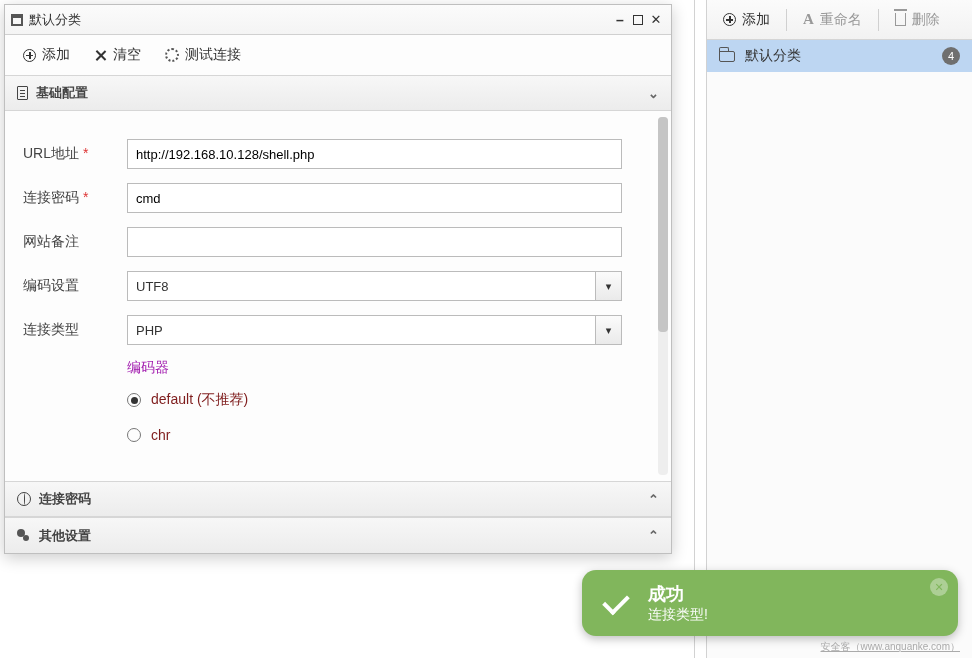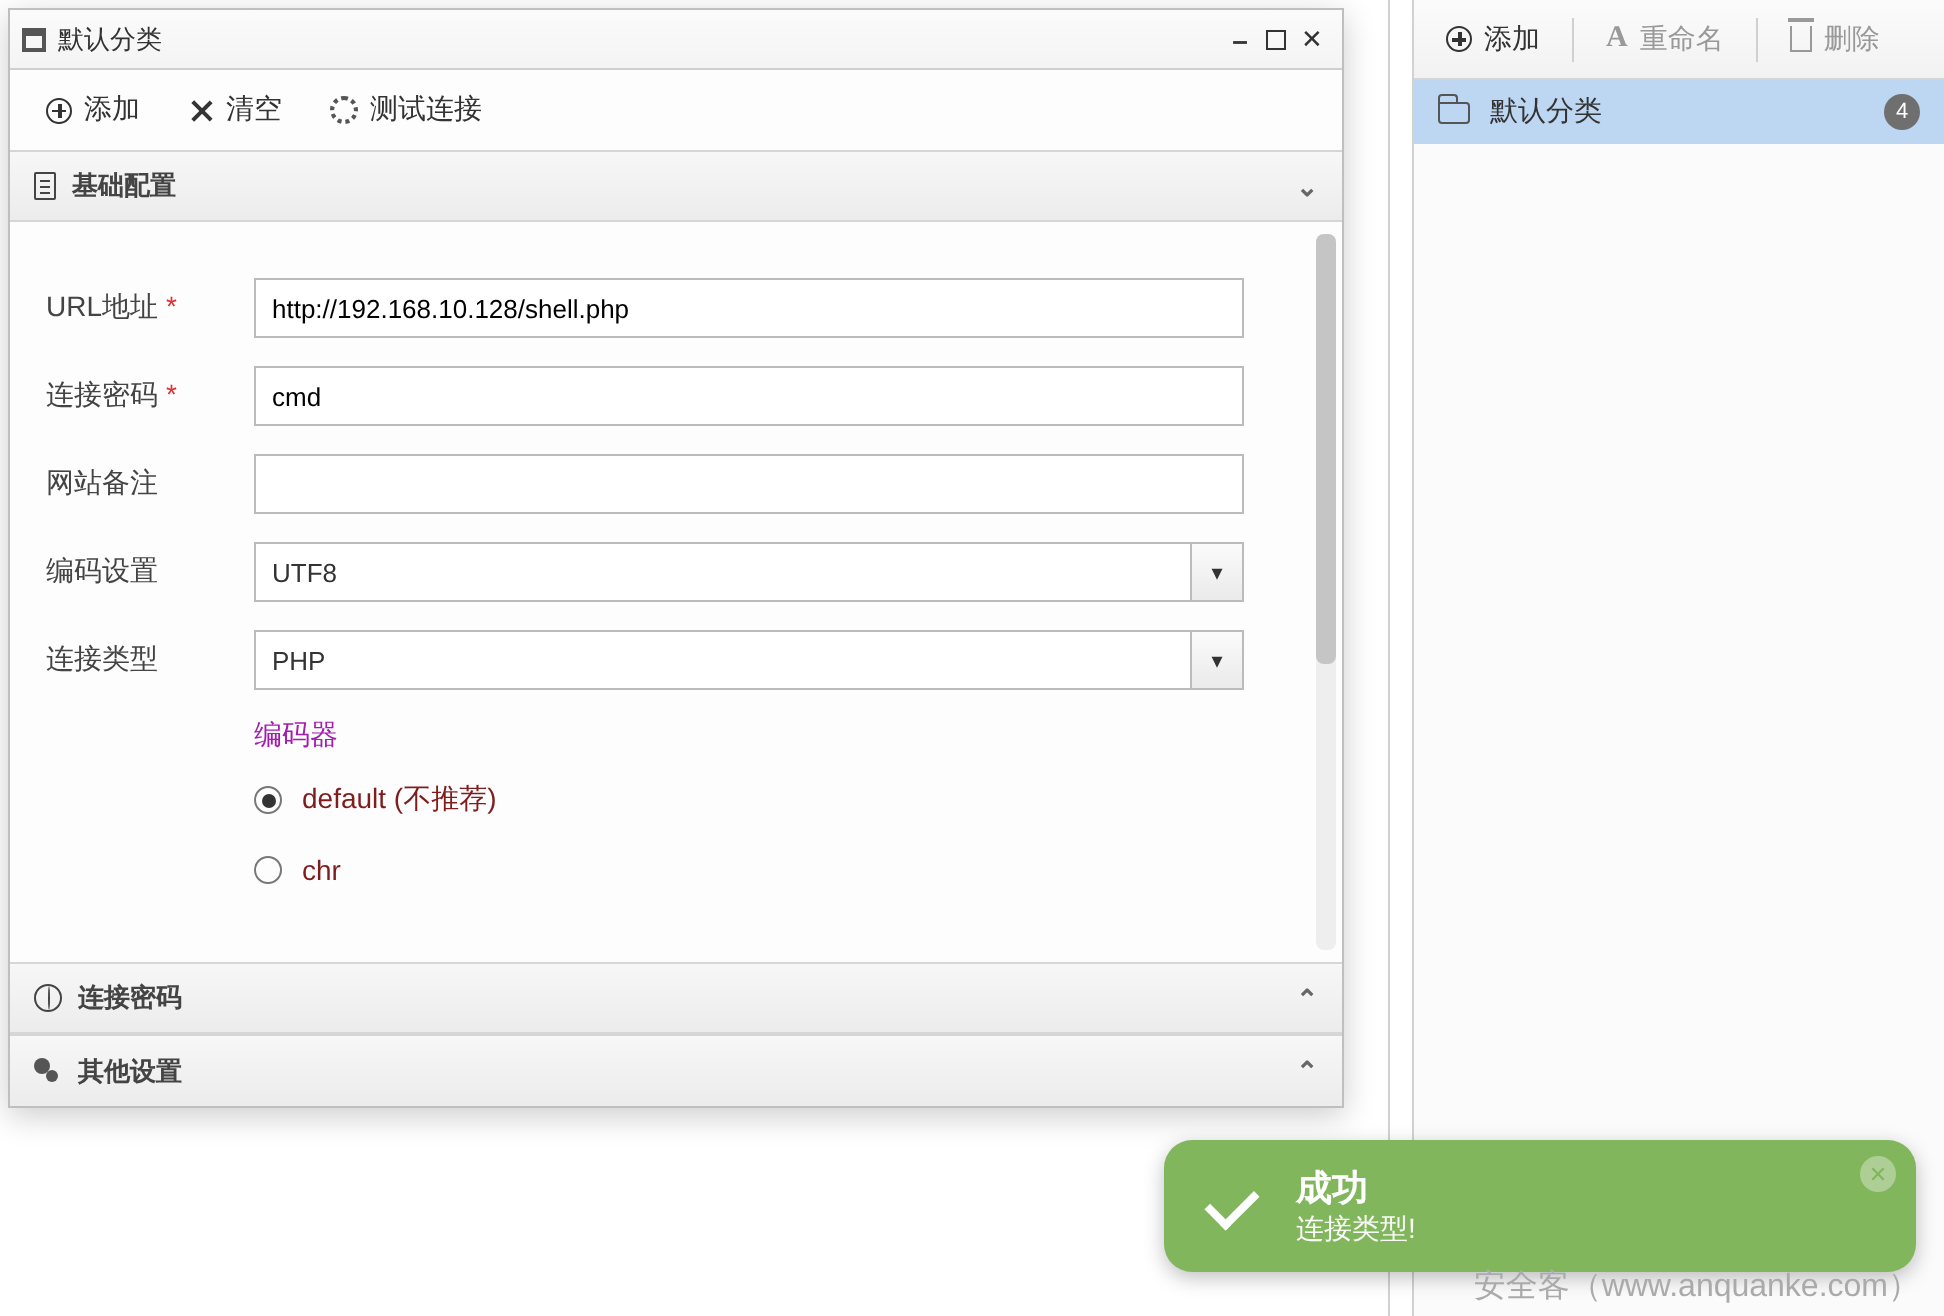--- a/index.html
+++ b/index.html
@@ -262,21 +262,21 @@
       position:absolute; right:10px; top:8px;
       width:18px;height:18px;border-radius:50%;
       background:rgba(255,255,255,0.35);
       color:#81b65c;
       display:flex;align-items:center;justify-content:center;
       font-size:11px;cursor:pointer;
     }
 
     .watermark {
       position:absolute; right:12px; bottom:4px;
-      font-size:16px; color:#aaa;
+      font-size:10px; color:#aaa;text-decoration:underline;
     }
 
     .vbar { position:absolute; left:694px; top:0; bottom:0; width:1px; background:#d2d2d2; }
   </style>
 </head>
 <body>
 
 <div class="dialog">
   <div class="dialog-titlebar">
     <span class="window-icon"></span>

